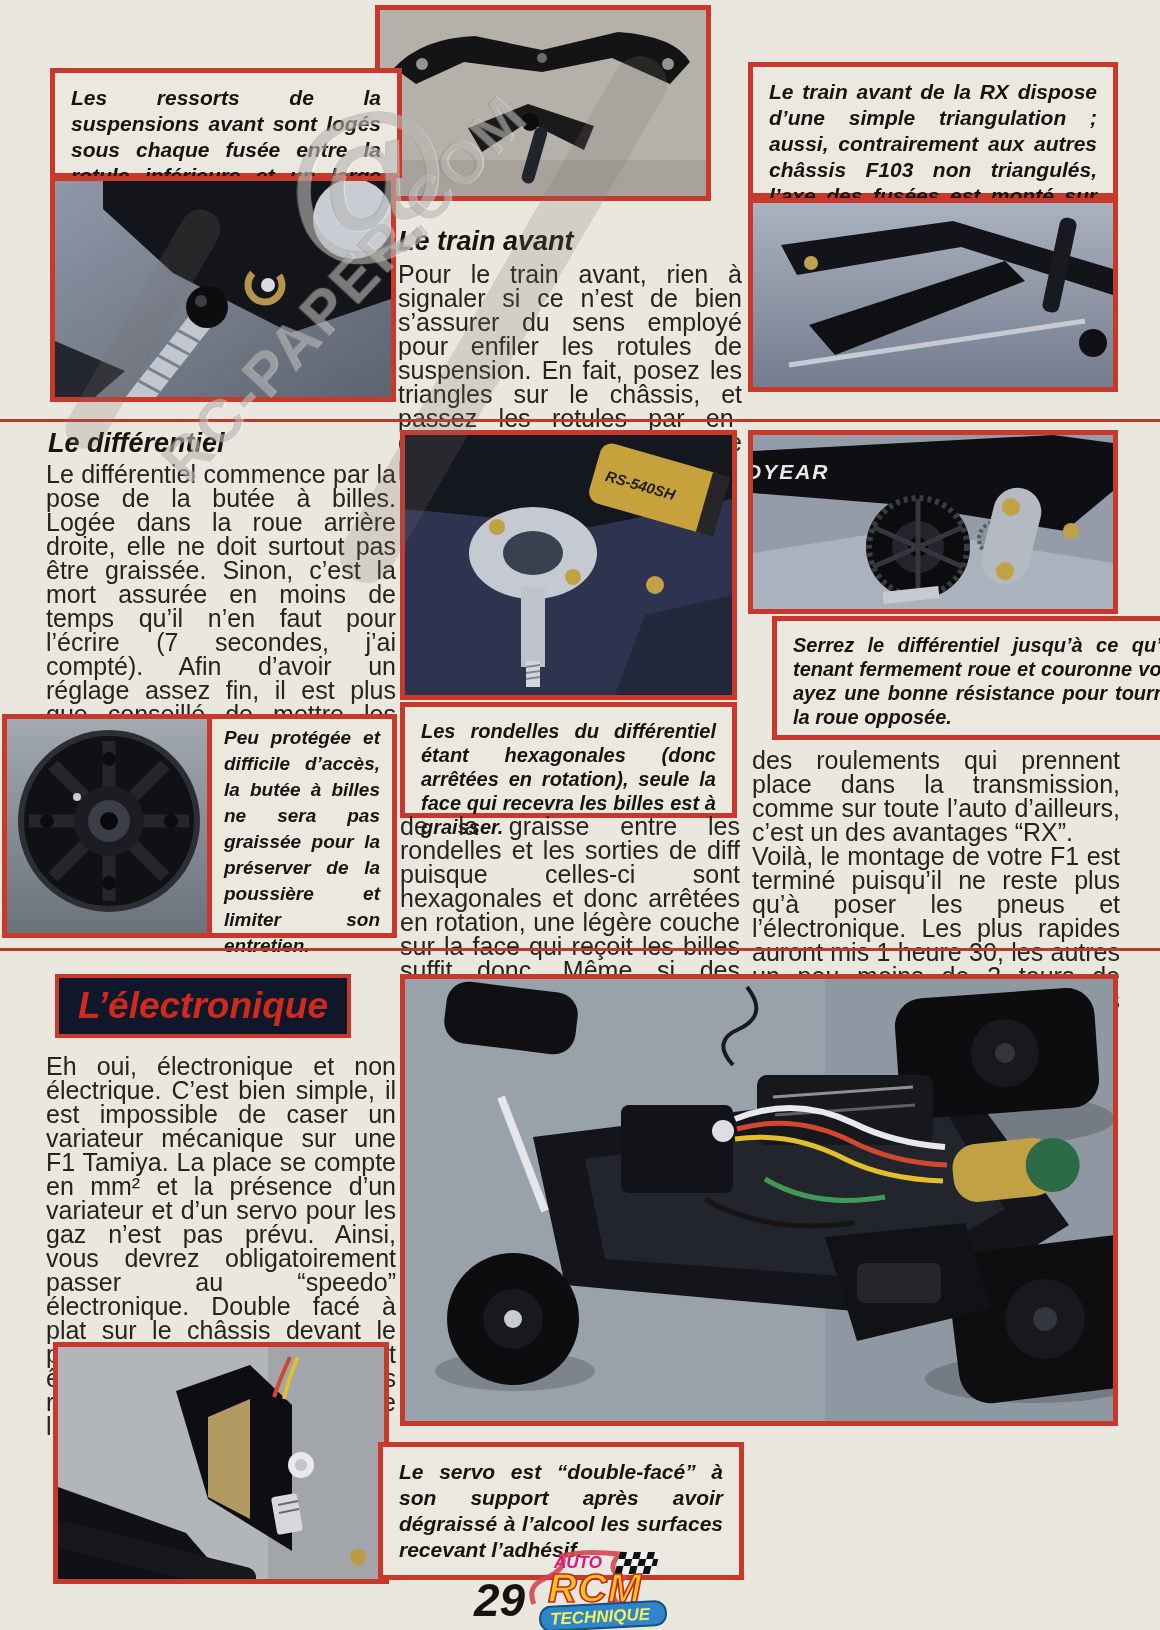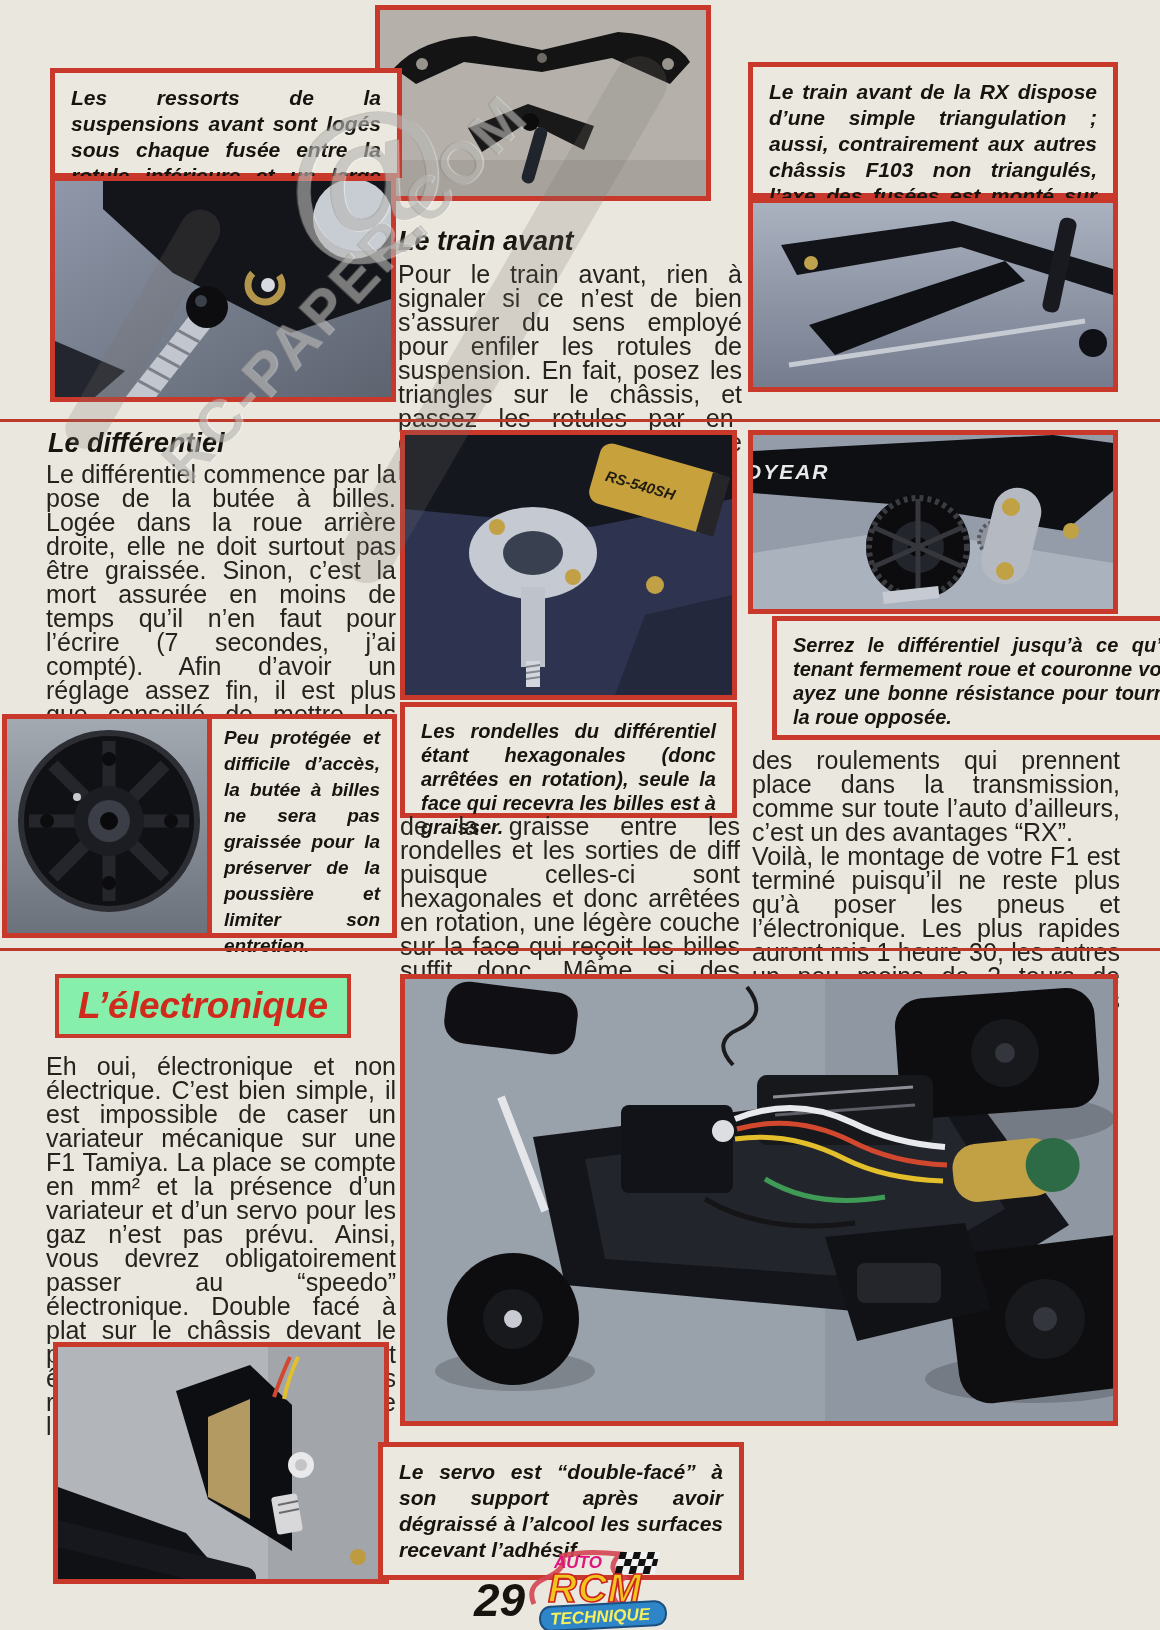--- a/index.html
+++ b/index.html
@@ -27,21 +27,21 @@
     text-align:justify; color:#26231e;
   }
   .headline {
     position:absolute; font-size:27px; font-weight:bold; font-style:italic;
     color:#17140f;
   }
   .elec-box {
     position:absolute; border:4px solid #c8392c; box-sizing:border-box;
     text-align:center; color:#d02a1c;
     font-size:37px; font-weight:bold; font-style:italic;
-    padding-top:7px; background:#86efac;
+    padding-top:7px; background:#0f172a;
   }
   .divider { position:absolute; left:0; width:1160px; height:3px; background:#bd3a2b; }
   .wm {
     position:absolute; z-index:60; pointer-events:none;
     color:rgba(118,115,110,0.32); font-weight:bold;
     text-shadow:1px 1px 1px rgba(255,255,255,0.45);
     white-space:nowrap;
   }
   .wm-bar {
     position:absolute; z-index:59; pointer-events:none;

